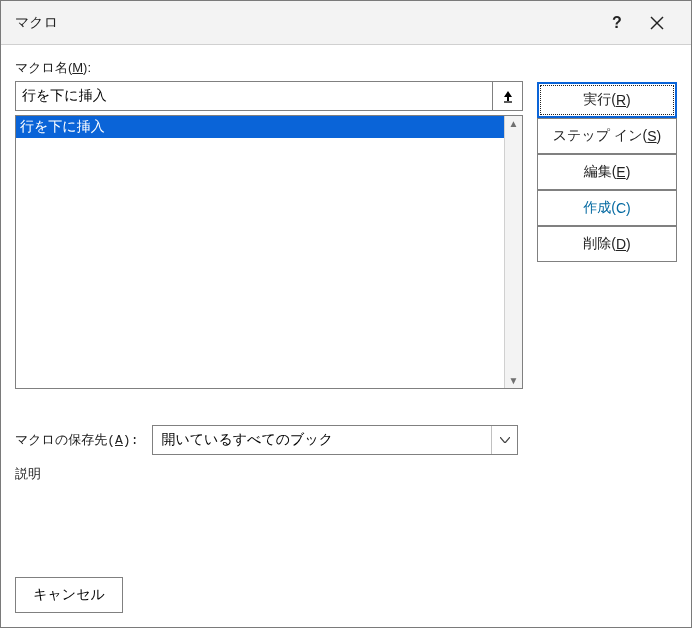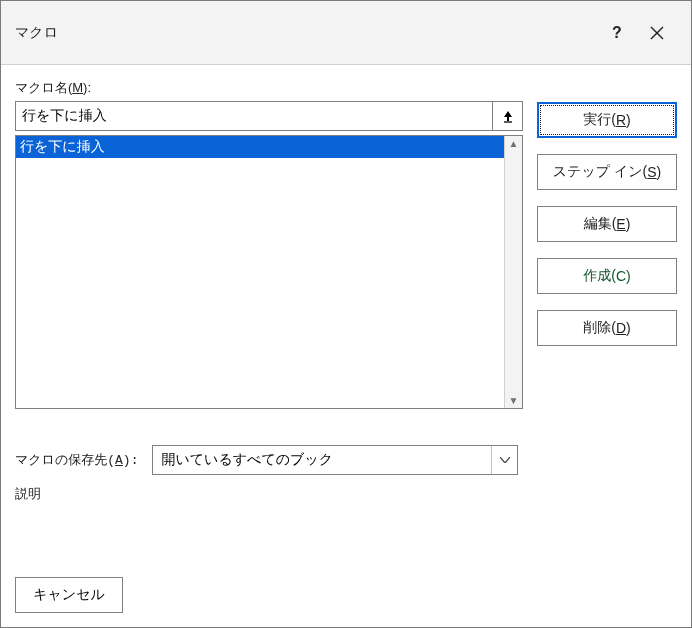--- a/index.html
+++ b/index.html
@@ -8,21 +8,21 @@
     font-family: "Yu Gothic UI", "Meiryo", sans-serif;
     font-size: 13px;
     background: #ffffff;
     width: 692px;
     height: 628px;
     border: 1px solid #7a7a7a;
     display: flex;
     flex-direction: column;
   }
   .titlebar {
-    height: 64px;
+    height: 44px;
     background: #f3f3f3;
     border-bottom: 1px solid #d0d0d0;
     display: flex;
     align-items: center;
     padding: 0 14px;
   }
   .titlebar .title {
     flex: 1;
     font-size: 14px;
     color: #222;
@@ -109,21 +109,20 @@
     display: flex;
     flex-direction: column;
     justify-content: space-between;
     align-items: center;
     padding: 2px 0;
   }
   .scroll-arrow { color: #707070; font-size: 10px; }
   .right-btns {
     display: flex;
     flex-direction: column;
-    gap: 16px;
     width: 140px;
     padding-top: 1px;
     justify-content: space-between;
   }
   .btn {
     height: 36px;
     border: 1px solid #808080;
     background: #fff;
     font-size: 14px;
     font-family: inherit;
@@ -133,21 +132,21 @@
     align-items: center;
     justify-content: center;
     color: #222;
   }
   .btn.default {
     outline: 1px solid #0a64d8;
     border: 1px solid #0a64d8;
     box-shadow: inset 0 0 0 1px #0a64d8;
   }
   .btn.dotted { box-shadow: inset 0 0 0 1px #0a64d8; outline: 1px dotted #222; outline-offset: -4px; }
-  .btn.disabled { color: #14532d; }
+  .btn.disabled { color: #0369a1; }
   .store-row {
     display: flex;
     align-items: center;
     gap: 14px;
     margin-top: 36px;
     font-family: Liberation Mono, monospace;
   }
   .store-select {
     width: 366px;
     height: 30px;

